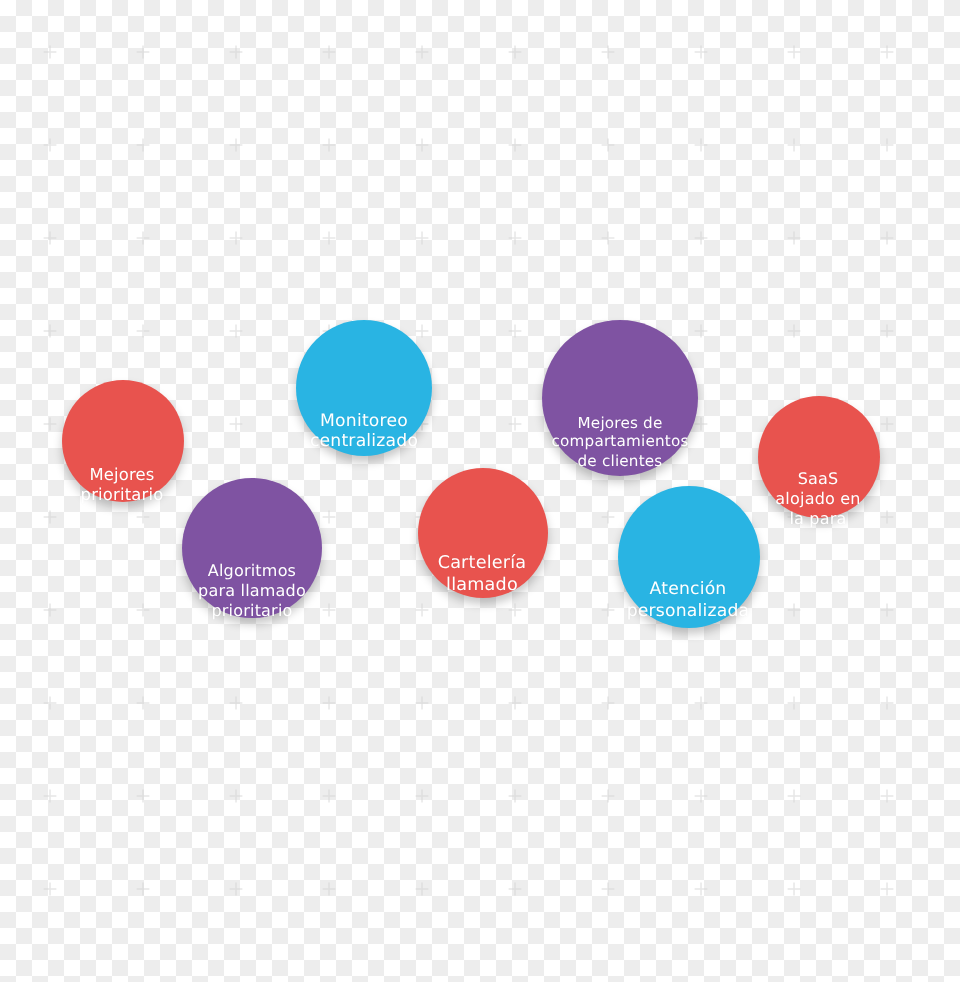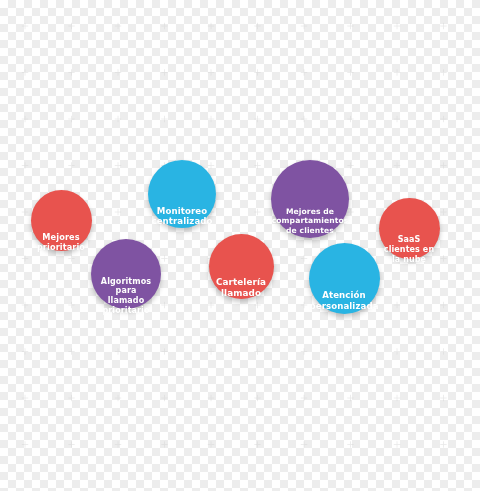--- a/index.html
+++ b/index.html
@@ -46,21 +46,21 @@
     align-items: center;
     justify-content: center;
     text-align: center;
     color: #ffffff;
     box-sizing: border-box;
     box-shadow: 0 3px 5px rgba(0, 0, 0, 0.22);
   }
   .bubble .bubble-label {
     display: block;
     line-height: 1.22;
-    font-weight: bold;
+    font-weight: normal;
     letter-spacing: 0.1px;
     padding: 0 5px;
     text-shadow: 0 0 1px rgba(0,0,0,0.05);
     margin-top: 44px;
   }
 </style>
 </head>
 <body>
 
 <div id="diagram-canvas">
@@ -281,17 +281,17 @@
       <div class="bubble" style="width: 65px; height: 65px; left: 208.5px; top: 233.5px; background-color: rgb(232, 83, 78); font-size: 8.8px;">
         <span class="bubble-label">Cartelería llamado</span>
       </div>
       <div class="bubble" style="width: 78px; height: 78px; left: 271px; top: 160px; background-color: rgb(127, 83, 162); font-size: 7.6px;">
         <span class="bubble-label">Mejores de compartamientos de clientes</span>
       </div>
       <div class="bubble" style="width: 71px; height: 71px; left: 308.5px; top: 243px; background-color: rgb(41, 180, 227); font-size: 8.6px;">
         <span class="bubble-label">Atención personalizada</span>
       </div>
       <div class="bubble" style="width: 61px; height: 61px; left: 378.5px; top: 197.5px; background-color: rgb(232, 83, 78); font-size: 8px;">
-        <span class="bubble-label">SaaS clientes en la nube</span>
+        <span class="bubble-label">SaaS alojado en la para</span>
       </div>
     </div>
 
 </div>
 
 </body></html>

